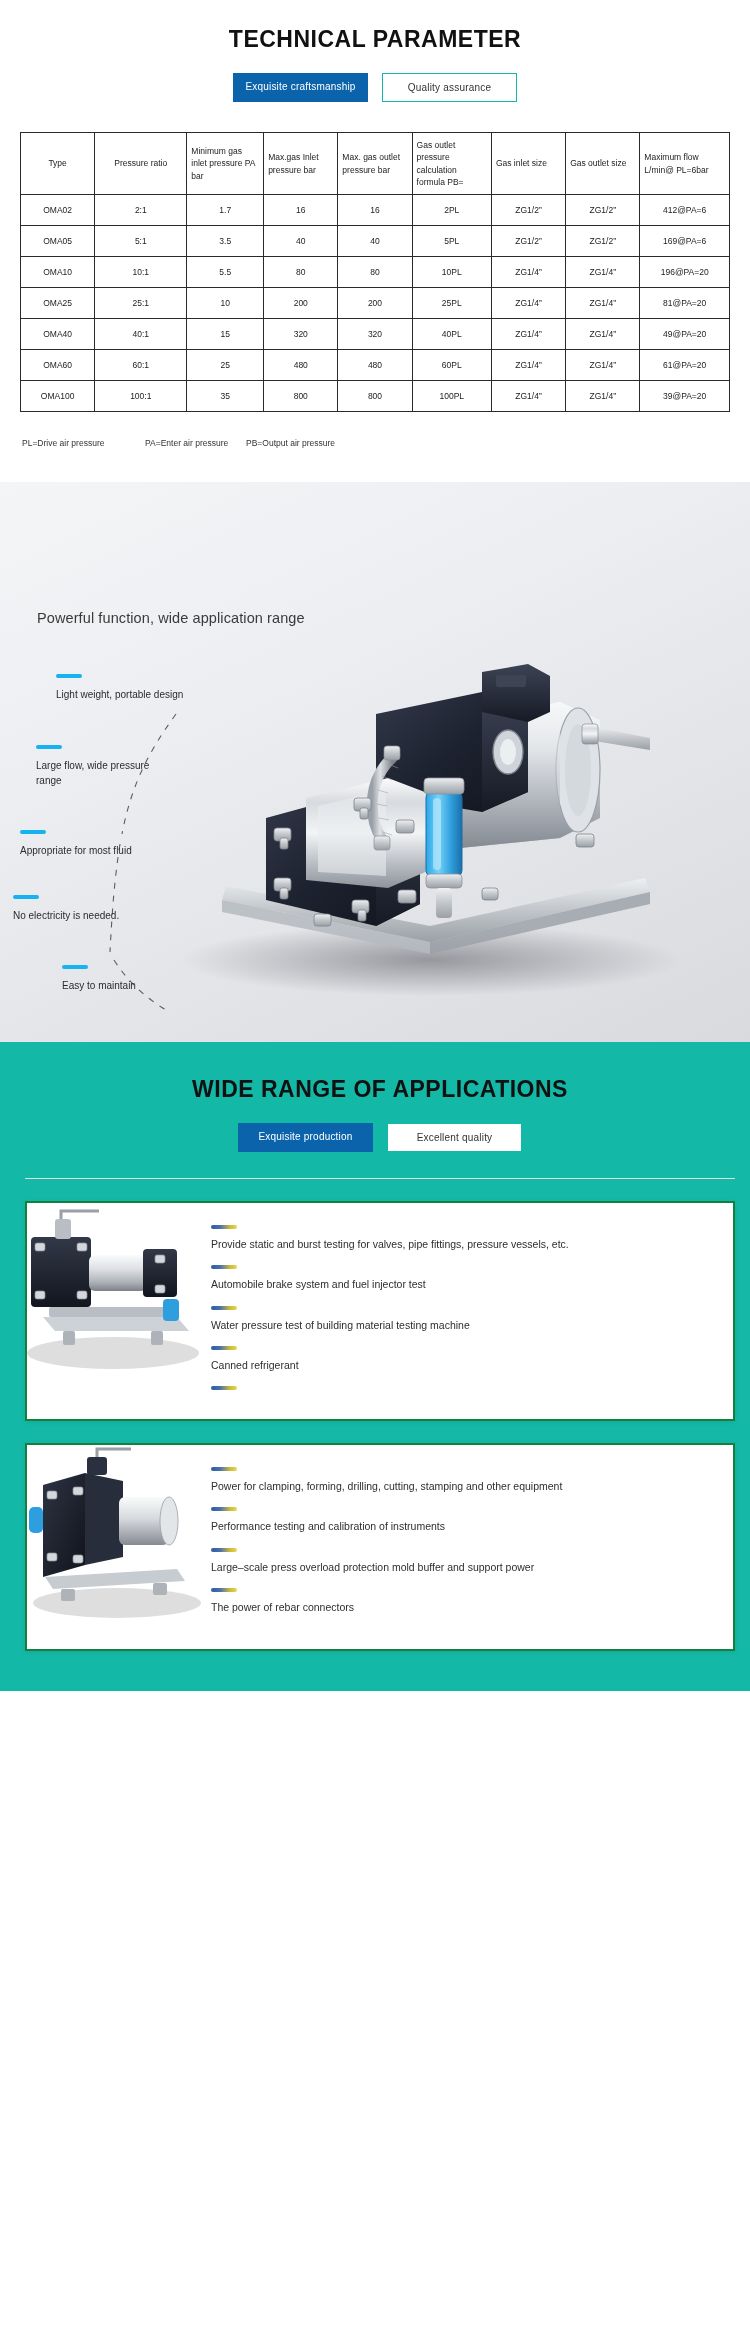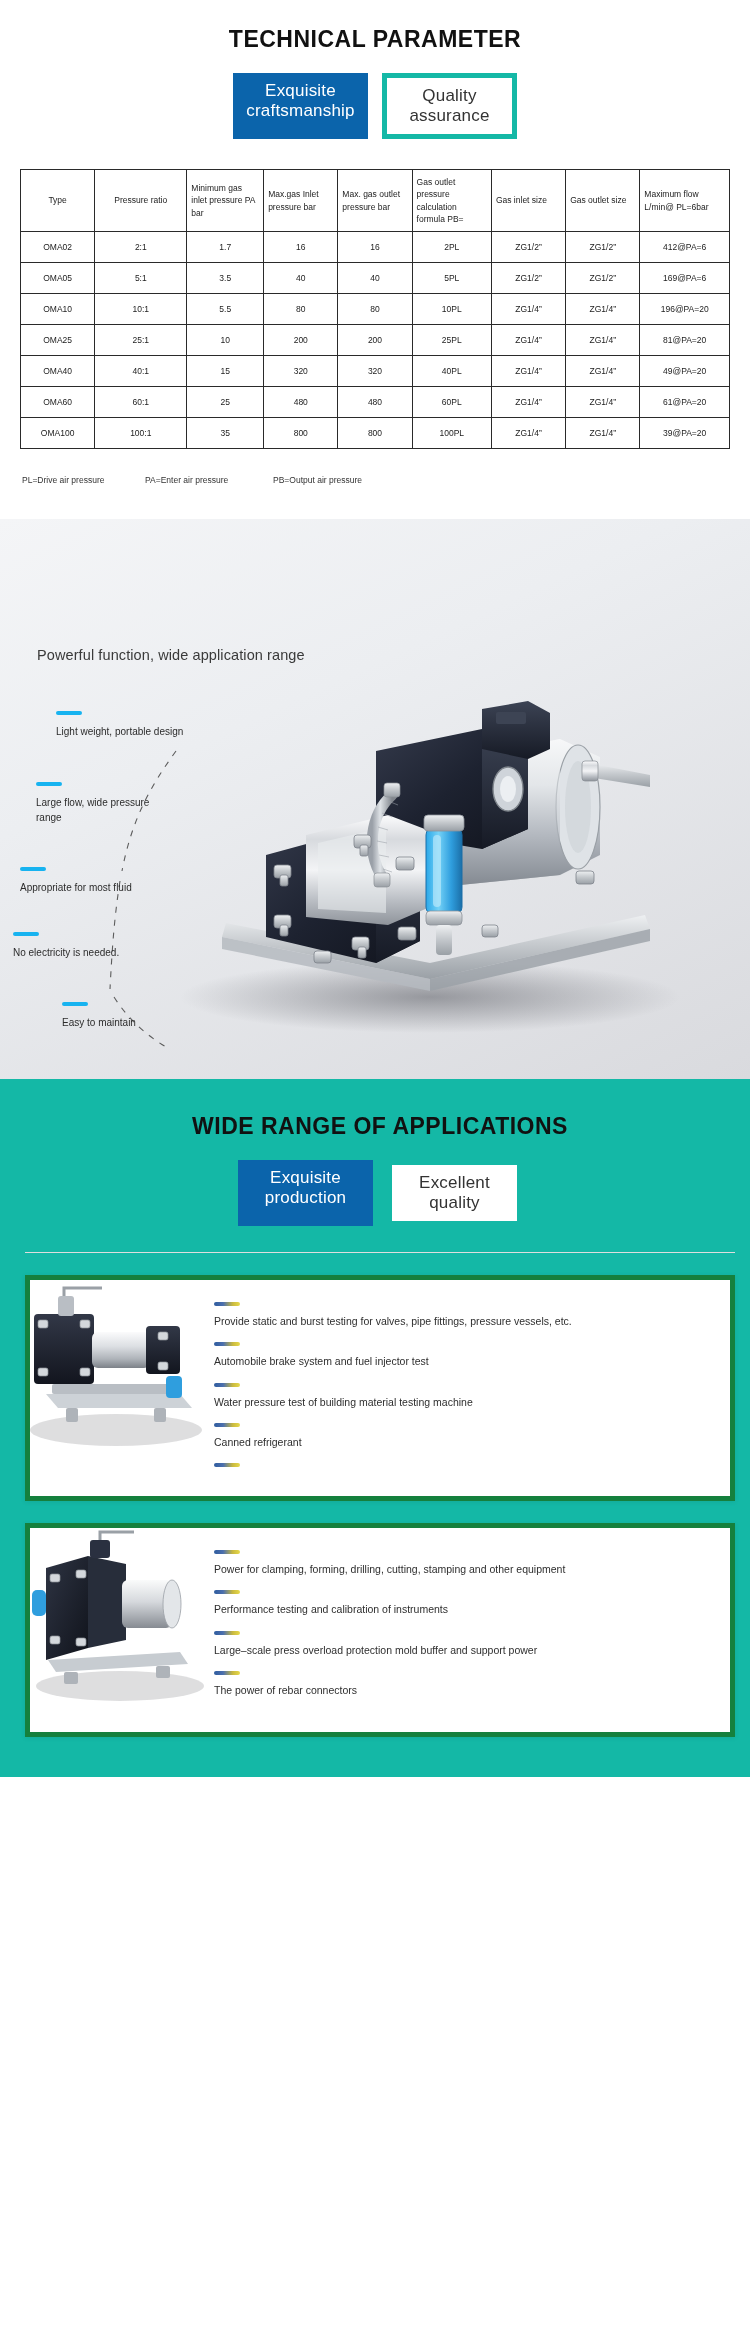--- a/index.html
+++ b/index.html
@@ -17,28 +17,28 @@
   .sec-title {
     text-align:center;
     font-size: 23px;
     font-weight: bold;
     letter-spacing: .5px;
     color:#111;
     margin-bottom: 20px;
   }
   .pillrow { display:flex; justify-content:center; gap: 14px; }
   .pill {
-    font-size: 17px;
+    font-size: 10px;
     padding: 8px 0;
     width: 135px;
     text-align:center;
     letter-spacing:.2px;
   }
   .pill.solid { background:#0b64ab; color:#fff; }
-  .pill.ghost { background:#fff; color:#333; border:5px solid #14b8a6; }
+  .pill.ghost { background:#fff; color:#333; border:1px solid #14b8a6; }
 
   table.spec {
     border-collapse: collapse;
     margin: 30px auto 0 auto;
     width: 710px;
     table-layout: fixed;
   }
   table.spec th, table.spec td {
     border: 1px solid #2a2a2a;
     font-weight: normal;
@@ -69,21 +69,21 @@
   table.spec col.c8 { width: 70px; }
 
   .legend {
     margin: 26px auto 0 auto;
     width: 710px;
     display:flex;
     font-size: 8.5px;
     color:#333;
   }
   .legend span:nth-child(1){ width: 125px; padding-left: 2px;}
-  .legend span:nth-child(2){ width: 128px; }
+  .legend span:nth-child(2){ width: 101px; }
   .legend span:nth-child(3){ width: 160px; }
 
   
   .sec-rd {
     position: relative;
     height: 560px;
     background: linear-gradient(155deg,#f4f5f7 0%, #eceef1 35%, #d9dade 100%);
     overflow: hidden;
   }
   .rd-title {
@@ -115,21 +115,21 @@
 
   
   .pump { position:absolute; left: 130px; top: 160px; width: 620px; height: 370px; }
 
   
   .sec-app { background:#14b8a6; padding: 34px 0 40px 10px; }
   .hr-thin { width: 710px; height:1px; background:#dedede; margin: 26px auto 0 auto; }
 
   .card {
     width: 710px; margin: 22px auto 0 auto;
-    background:#fff; border:5px solid #15803d;
+    background:#fff; border:2px solid #15803d;
     box-shadow: 0 1px 5px rgba(0,0,0,.08);
     display:flex; align-items: stretch;
     min-height: 200px;
   }
   .card .thumb { width: 180px; flex:0 0 180px; position:relative; overflow:hidden; background:#fff;}
   .card .blist { flex:1; padding: 22px 18px 22px 4px; }
 
   .bitem { margin-bottom: 13px; }
   .bitem:last-child { margin-bottom:0; }
   .bdash {

